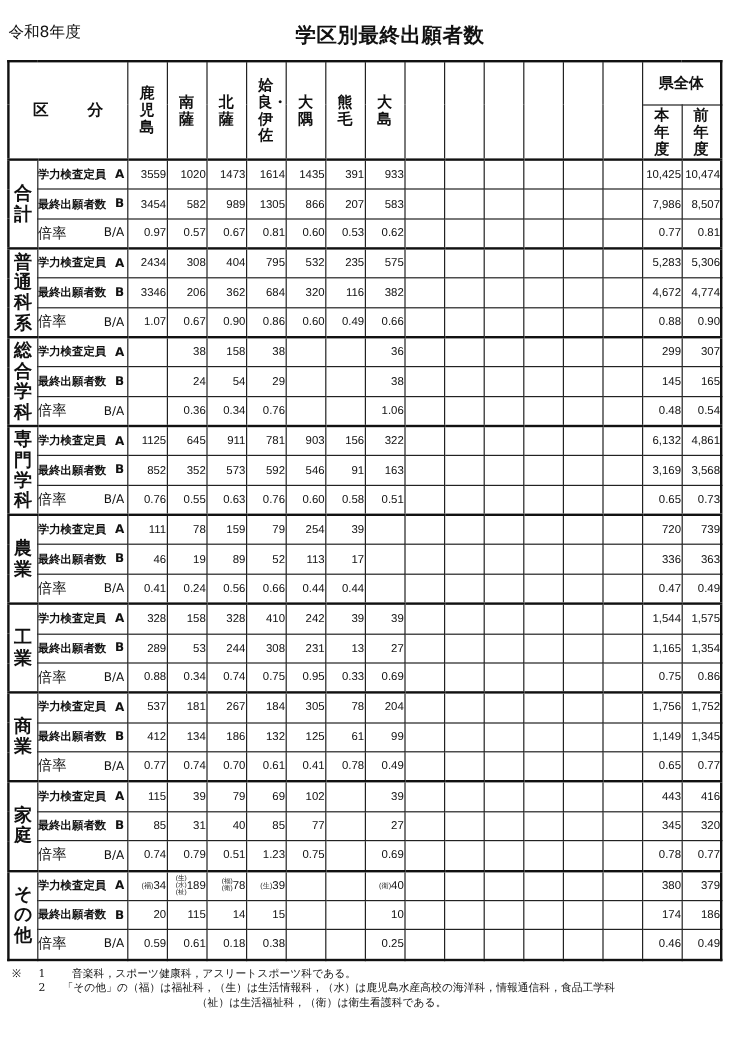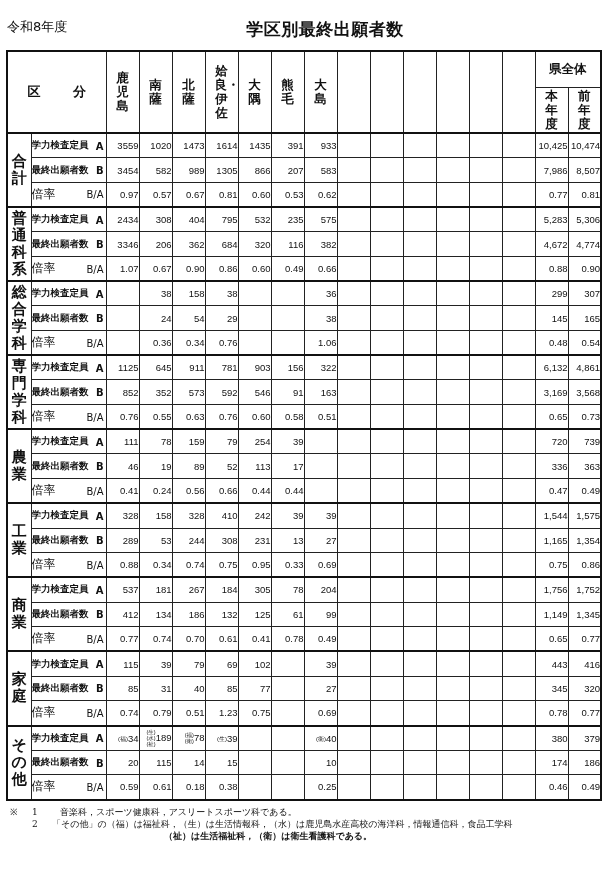--- a/index.html
+++ b/index.html
@@ -27,21 +27,21 @@
            font-family: "Liberation Sans", sans-serif; }
   td.num .tag { font-size: 6px; vertical-align: middle; }
   td.num .stack { display: inline-block; font-size: 5.5px; line-height: 6px; vertical-align: middle;
                   text-align: center; }
   .notes { position: absolute; left: 6px; top: 806px; width: 600px; font-size: 9px; line-height: 12px;
            font-family: "DejaVu Serif", serif; }
   .note-row { position: relative; padding-left: 46px; }
   .note-mark { position: absolute; left: 4px; }
   .note-num { position: absolute; left: 26px; }
   .note-line2 { padding-left: 8px; }
-  .note-line2b { padding-left: 112px; font-weight: bold; }
+  .note-line2b { padding-left: 112px; }
 </style>
 </head>
 <body>
 
 <div class="era">令和8年度</div>
 <div class="title">学区別最終出願者数</div>
 
 <table class="grid">
   <colgroup>
     <col style="width:24px">

